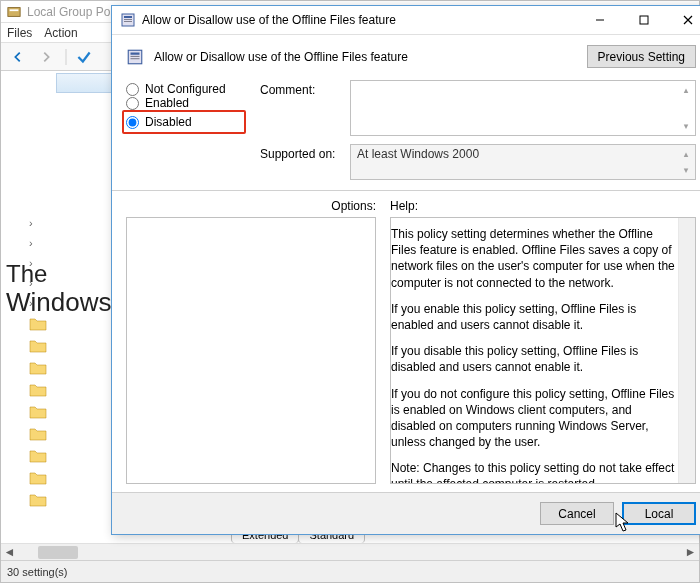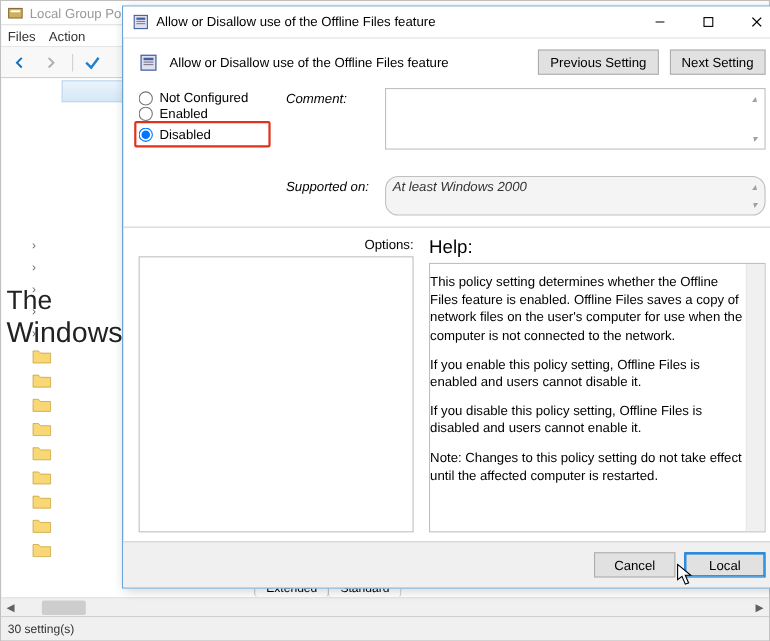--- a/index.html
+++ b/index.html
@@ -46,37 +46,37 @@
 .dlg-header-row { display: flex; align-items: center; padding: 10px 14px 8px 14px; gap: 10px; }
 .dlg-header-row .lbl { flex: 1; font-size: 12px; color: #000; }
 .win-btn { min-width: 86px; height: 23px; background: #e1e1e1; border: 1px solid #adadad; font-size: 12px; color: #000; padding: 0 10px; cursor: pointer; }
 .win-btn.default { border-color: #0078d7; box-shadow: inset 0 0 0 1px #0078d7; }
 
 .dlg-upper { display: flex; padding: 4px 14px 10px 14px; gap: 14px; }
 .radio-col { width: 120px; display: flex; flex-direction: column; padding-top: 2px;}
 .radio-item { display: flex; align-items: center; gap: 6px; font-size: 12px; color: #000; cursor: pointer;}
 .radio-item input { margin: 0; }
 .highlight-box { border: 2px solid #e2311a; padding: 3px 6px 3px 2px; border-radius: 2px; display: inline-flex; align-items: center; gap: 6px; margin-left:-4px;}
-.comment-col { flex: 1; display: flex; flex-direction: column; gap: 24px; font-style: italic; }
+.comment-col { flex: 1; display: flex; flex-direction: column; gap: 8px; }
 .field-row { display: flex; gap: 8px; align-items: flex-start; }
 .field-row .flab { width: 82px; font-size: 12px; color: #000; padding-top: 3px;}
 .txtarea { flex: 1; height: 56px; border: 1px solid #c0c0c0; background: #fff; resize: none; font-family: inherit; font-size: 12px; padding: 2px 4px; position: relative;}
 .scroll-stub { position: absolute; right: 1px; top: 1px; bottom: 1px; width: 16px; display:flex; flex-direction:column; justify-content:space-between;}
 .scroll-stub .sa { width:16px; height:16px; display:flex; align-items:center; justify-content:center; color:#a0a0a0; font-size:9px;}
-.sup-row .txtarea { height: 36px; border-radius: 12px; }
+.sup-row .txtarea { height: 36px; }
 .sup-text { position: absolute; left: 6px; top: 2px; font-size: 12px; color: #333; }
 
 .dlg-mid-sep { height: 1px; background: #d0d0d0; margin: 0 0; }
 
 .dlg-lower { flex: 1; display: flex; gap: 14px; padding: 8px 14px 8px 14px; overflow: hidden;}
 .opt-col { width: 250px; display: flex; flex-direction: column; text-align: right; }
 .opt-col .clab { font-size: 12px; margin-bottom: 4px; }
 .opt-box { flex: 1; border: 1px solid #c0c0c0; background: #fff; }
 .help-col { flex: 1; display: flex; flex-direction: column; }
-.help-col .clab { font-size: 17px; margin-bottom: 4px; }
+.help-col .clab { font-size: 12px; margin-bottom: 4px; }
 .help-box { flex: 1; border: 1px solid #c0c0c0; background: #fff; padding: 8px 20px 8px 0; font-size: 12px; line-height: 1.35; color: #000; overflow: hidden; position: relative;}
 .help-box p { margin-bottom: 10px; }
 .help-scroll { position: absolute; right:0; top:0; bottom:0; width:17px; background:#f0f0f0; border-left:1px solid #e8e8e8;}
 
 .dlg-footer { height: 42px; border-top: 1px solid #d0d0d0; display: flex; align-items: center; justify-content: flex-end; padding: 0 14px; gap: 8px; background: #f0f0f0;}
 
 .cursor { position: absolute; z-index: 100; pointer-events: none; }
 
 .folder-svg { fill: #f8d775; stroke: #b8860b; stroke-width: 0.5; }
 </style>
@@ -216,21 +216,20 @@
 
   <div class="dlg-header-row">
     <svg width="18" height="18" viewBox="0 0 16 16">
         <rect x="2" y="2" width="12" height="12" fill="#e0e0f0" stroke="#4060a0"></rect>
         <rect x="4" y="4" width="8" height="2" fill="#4060a0"></rect>
         <rect x="4" y="7" width="8" height="1" fill="#808090"></rect>
         <rect x="4" y="9" width="8" height="1" fill="#808090"></rect>
       </svg>
     <span class="lbl">Allow or Disallow use of the Offline Files feature</span>
     <button class="win-btn">Previous Setting</button>
-    <button class="win-btn">Next Setting</button>
   </div>
 
   <div class="dlg-upper">
     <div class="radio-col">
       <label class="radio-item">
         <input type="radio" name="state" style="">
         <span>Not Configured</span>
       </label>
       <label class="radio-item">
         <input type="radio" name="state" style="">
@@ -272,20 +271,21 @@
     <div class="opt-col">
       <div class="clab">Options:</div>
       <div class="opt-box"></div>
     </div>
     <div class="help-col">
       <div class="clab">Help:</div>
       <div class="help-box">
         <p>This policy setting determines whether the Offline Files feature is enabled. Offline Files saves a copy of network files on the user's computer for use when the computer is not connected to the network.</p>
         <p>If you enable this policy setting, Offline Files is enabled and users cannot disable it.</p>
         <p>If you disable this policy setting, Offline Files is disabled and users cannot enable it.</p>
+        <p>If you do not configure this policy setting, Offline Files is enabled on Windows client computers, and disabled on computers running Windows Server, unless changed by the user.</p>
         <p>Note: Changes to this policy setting do not take effect until the affected computer is restarted.</p>
         <div class="help-scroll"></div>
       </div>
     </div>
   </div>
 
   <div class="dlg-footer">
     <button class="win-btn" style="min-width:74px">Cancel</button>
     <button class="win-btn default" style="min-width:74px">Local</button>
   </div>

